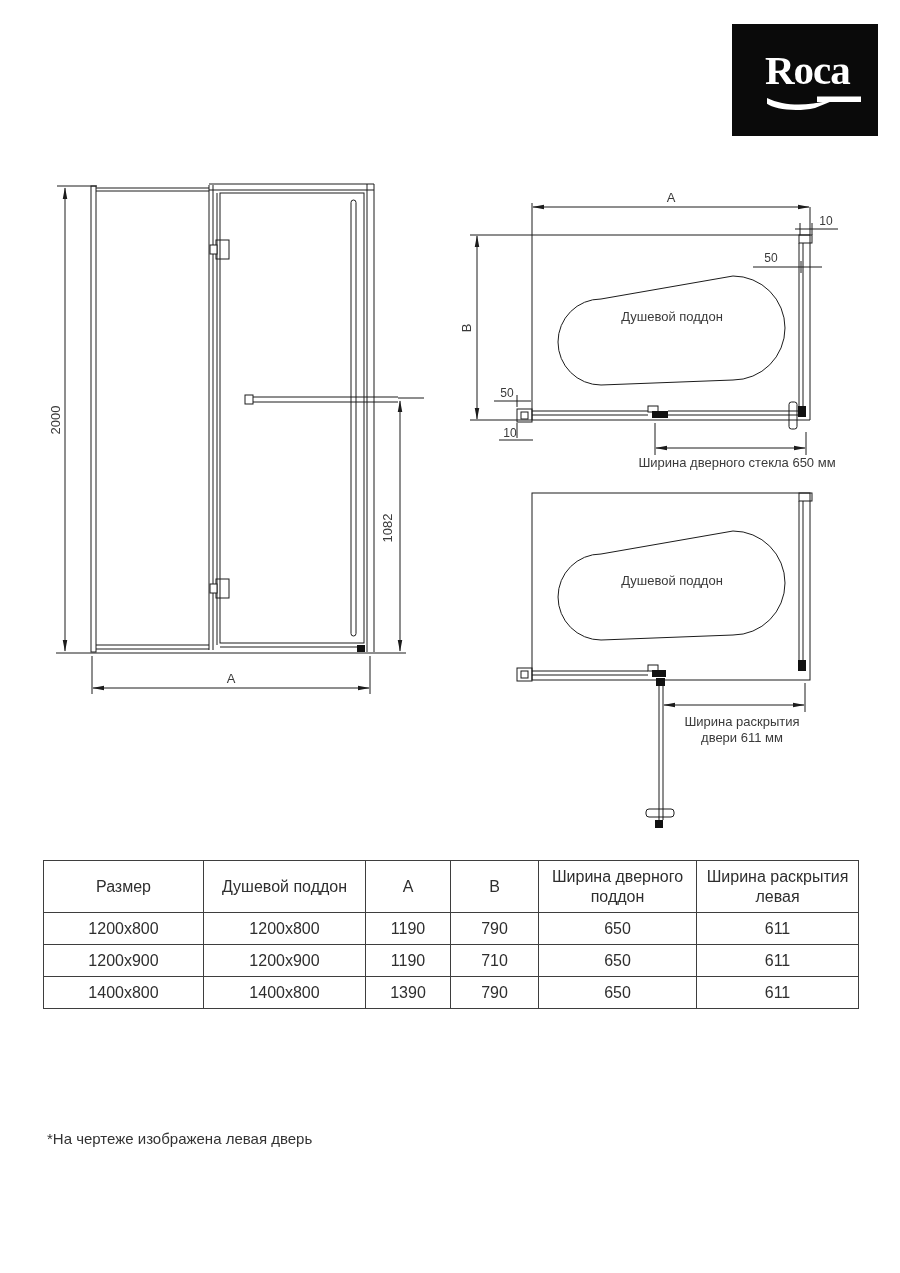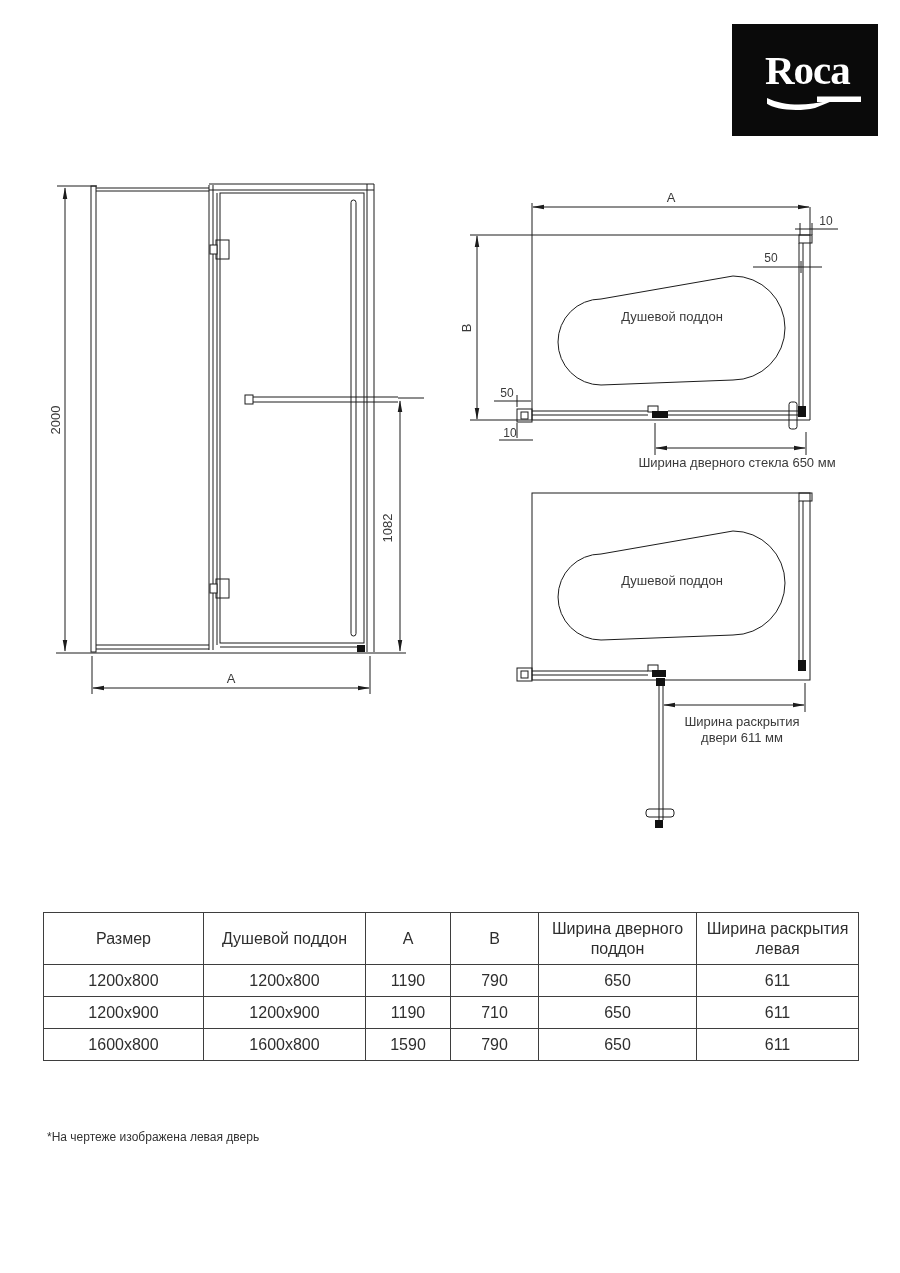--- a/index.html
+++ b/index.html
@@ -11,26 +11,26 @@
              font-weight:bold;letter-spacing:-1px;line-height:1;font-family:"Liberation Serif",serif;}
   .logo-swoosh{position:absolute;left:33px;top:70px;}
   
   svg.draw{position:absolute;left:0;top:0;}
   svg.draw line, svg.draw path.ln, svg.draw rect.ln{stroke:#1c1c1c;stroke-width:1;fill:none;}
   svg.draw rect.fill, svg.draw path.fill{fill:#111;stroke:none;}
   svg.draw rect.notch{fill:#fff;stroke:#1c1c1c;stroke-width:1;}
   svg.draw text{fill:#3a3a3a;font-family:"Liberation Sans",sans-serif;font-size:13px;}
   svg.draw text.small{font-size:12px;}
   
-  .spec-table{position:absolute;left:43px;top:912px;border-collapse:collapse;table-layout:fixed;}
+  .spec-table{position:absolute;left:43px;top:860px;border-collapse:collapse;table-layout:fixed;}
   .spec-table th,.spec-table td{border:1px solid #3e3e3e;text-align:center;vertical-align:middle;
       font-size:16px;font-weight:400;color:#2e2e2e;padding:0 6px;}
   .spec-table th{height:51px;line-height:1.25;}
   .spec-table td{height:31px;margin-top:40px;}
-  .footnote{position:absolute;left:47px;top:1130px;font-size:12px;color:#333;}
+  .footnote{position:absolute;left:47px;top:1130px;font-size:15px;color:#333;}
 </style>
 </head>
 <body>
 
 <div id="page">
 
   <div class="logo">
     <div class="logo-word">Roca</div>
     <svg class="logo-swoosh" width="96" height="22" viewBox="0 0 96 22">
       <rect x="52" y="2.5" width="44" height="5.5" fill="#ffffff"></rect>
@@ -261,23 +261,23 @@
       </tr>
       <tr>
         <td>1200x900</td>
         <td>1200x900</td>
         <td>1190</td>
         <td>710</td>
         <td>650</td>
         <td>611</td>
       </tr>
       <tr>
-        <td>1600x800</td>
-        <td>1600x800</td>
-        <td>1590</td>
+        <td>1400x800</td>
+        <td>1400x800</td>
+        <td>1390</td>
         <td>790</td>
         <td>650</td>
         <td>611</td>
       </tr>
     </tbody>
   </table>
 
   <div class="footnote">*На чертеже изображена левая дверь</div>
 
 </div>

